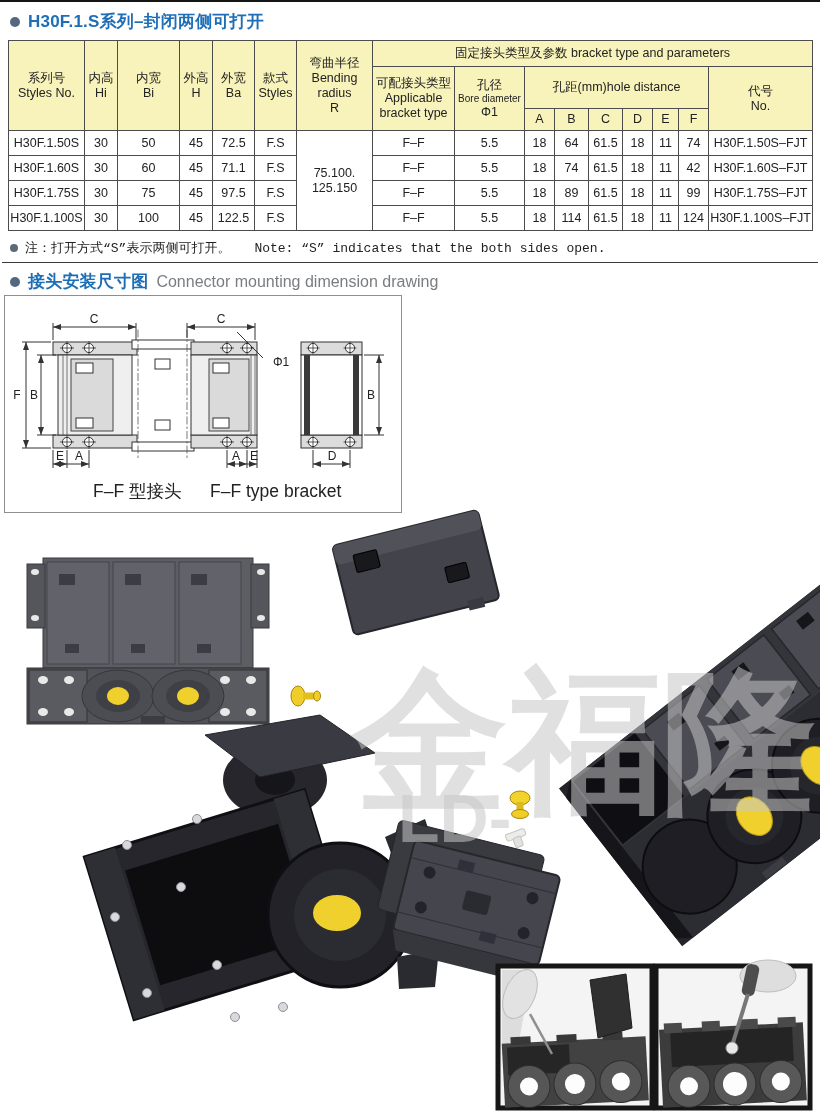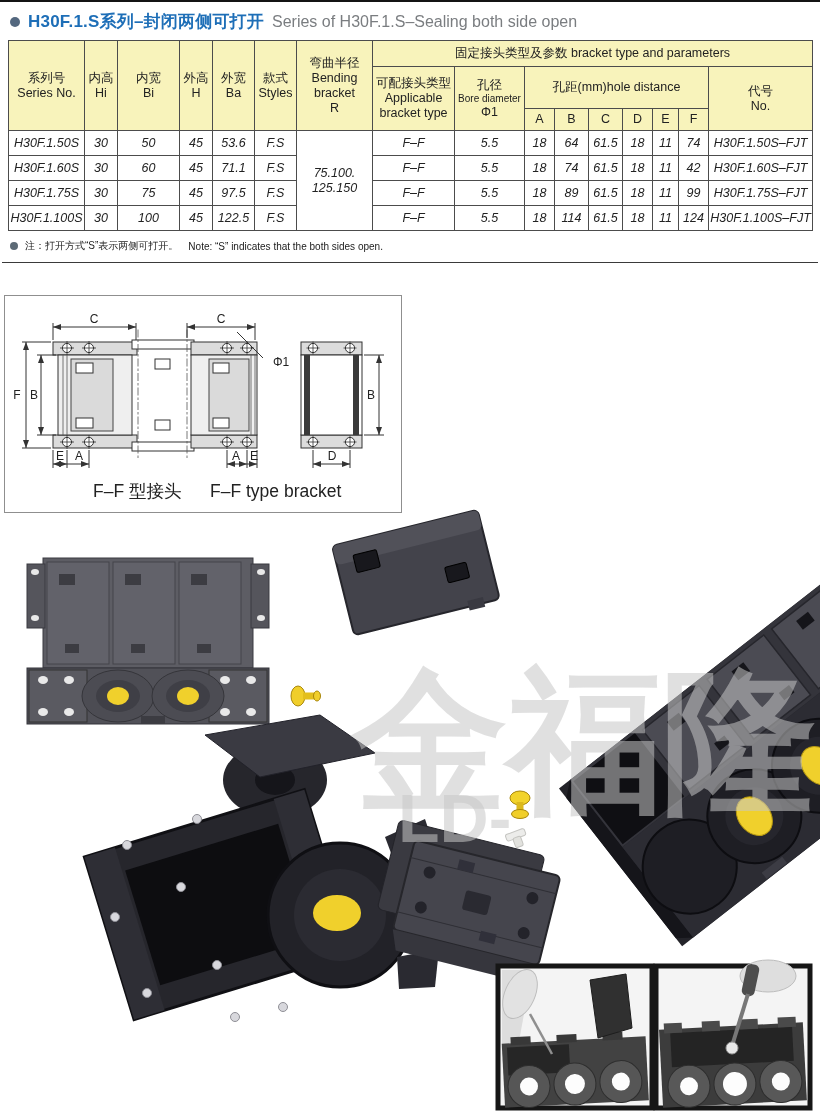--- a/index.html
+++ b/index.html
@@ -14,42 +14,41 @@
   .title-en{color:#7a7d80;font-size:16px;margin-left:8px;}
   table.spec{position:absolute;top:40px;left:8px;width:804px;border-collapse:collapse;table-layout:fixed;
              font-size:12.5px;color:#222;}
   .spec th,.spec td{border:1px solid #4c4c4c;text-align:center;vertical-align:middle;padding:0;
                     line-height:1.2;font-weight:normal;overflow:hidden;}
   .spec th{background:#f8f3bb;}
   .spec td{background:#fff;}
   .h1r{height:26px;}
   .h2r{height:42px;}
   .h3r{height:22px;}
-  .dr{height:25px;font-style:italic;}
+  .dr{height:25px;}
   .sm{font-size:10px;}
-  .note-row{position:absolute;top:239px;left:10px;display:flex;align-items:center;font-size:10px;color:#222;}
+  .note-row{position:absolute;top:239px;left:10px;display:flex;align-items:center;font-size:13px;color:#222;font-family:Liberation Mono, monospace;}
   .note-bullet{width:8px;height:8px;border-radius:50%;background:#5c6a76;margin-right:7px;flex:0 0 auto;}
-  .note-en{margin-left:10px;}
+  .note-en{margin-left:24px;}
   .divider{position:absolute;top:262px;left:2px;width:816px;height:1px;background:#3a3a3a;}
   .drawingbox{position:absolute;top:295px;left:4px;width:396px;height:216px;border:1px solid #8f8f8f;background:#fff;}
   .photos{position:absolute;top:380px;left:0;width:820px;height:740px;}
   svg text{font-family:"Liberation Sans","DejaVu Sans",sans-serif;}
   .dimtxt{font-size:12px;fill:#222;}
   .cap{font-size:17.5px;fill:#222;}
 </style>
 </head>
 <body>
 
 <div class="page">
   <div class="topline"></div>
 
   <div class="titlebar t1">
     <span class="bullet"></span>
     <span class="title-cn">H30F.1.S系列–封闭两侧可打开</span>
-    <span class="title-en">Series of H30F.1.S–Sealing both side open</span>
   </div>
 
   <table class="spec">
     <colgroup>
       <col style="width:76px">
         <col style="width:33px">
         <col style="width:62px">
         <col style="width:33px">
       <col style="width:42px">
         <col style="width:42px">
@@ -61,21 +60,21 @@
         <col style="width:34px">
       <col style="width:30px">
         <col style="width:26px">
         <col style="width:30px">
         <col style="width:104px">
     </colgroup>
     <thead>
       <tr class="h1r">
         <th rowspan="3">
           <div>系列号</div>
-            <div>Series No.</div>
+            <div>Styles No.</div>
         </th>
         <th rowspan="3">
           <div>内高</div>
             <div>Hi</div>
         </th>
         <th rowspan="3">
           <div>内宽</div>
             <div>Bi</div>
         </th>
         <th rowspan="3">
@@ -86,21 +85,21 @@
           <div>外宽</div>
             <div>Ba</div>
         </th>
         <th rowspan="3">
           <div>款式</div>
             <div>Styles</div>
         </th>
         <th rowspan="3">
           <div>弯曲半径</div>
             <div>Bending</div>
-          <div>bracket</div>
+          <div>radius</div>
             <div>R</div>
         </th>
         <th colspan="9">固定接头类型及参数 bracket type and parameters</th>
       </tr>
       <tr class="h2r">
         <th rowspan="2">
           <div>可配接头类型</div>
             <div>Applicable</div>
           <div>bracket type</div>
         </th>
@@ -123,21 +122,21 @@
         <th>E</th>
         <th>F</th>
       </tr>
     </thead>
     <tbody>
       <tr class="dr">
         <td>H30F.1.50S</td>
         <td>30</td>
         <td>50</td>
         <td>45</td>
-        <td>53.6</td>
+        <td>72.5</td>
         <td>F.S</td>
         <td rowspan="4">
           <div>75.100.</div>
             <div>125.150</div>
         </td>
         <td>F–F</td>
         <td>5.5</td>
         <td>18</td>
         <td>64</td>
         <td>61.5</td>
@@ -201,20 +200,25 @@
   </table>
 
   <div class="note-row">
     <span class="note-bullet"></span>
     <span>注：打开方式“S”表示两侧可打开。</span>
     <span class="note-en">Note: “S” indicates that the both sides open.</span>
   </div>
 
   <div class="divider"></div>
 
+  <div class="titlebar t2">
+    <span class="bullet"></span>
+    <span class="title-cn">接头安装尺寸图</span>
+    <span class="title-en">Connector mounting dimension drawing</span>
+  </div>
 
   <div class="drawingbox">
     <svg width="396" height="216" viewBox="0 0 396 216">
       <defs>
         <marker id="mE" markerWidth="9" markerHeight="7" refX="8" refY="3" orient="auto" markerUnits="userSpaceOnUse">
           <path d="M0 0L8 3L0 6z" fill="#333"></path>
           </marker>
         <marker id="mS" markerWidth="9" markerHeight="7" refX="0" refY="3" orient="auto" markerUnits="userSpaceOnUse">
           <path d="M8 0L0 3L8 6z" fill="#333"></path>
           </marker>

